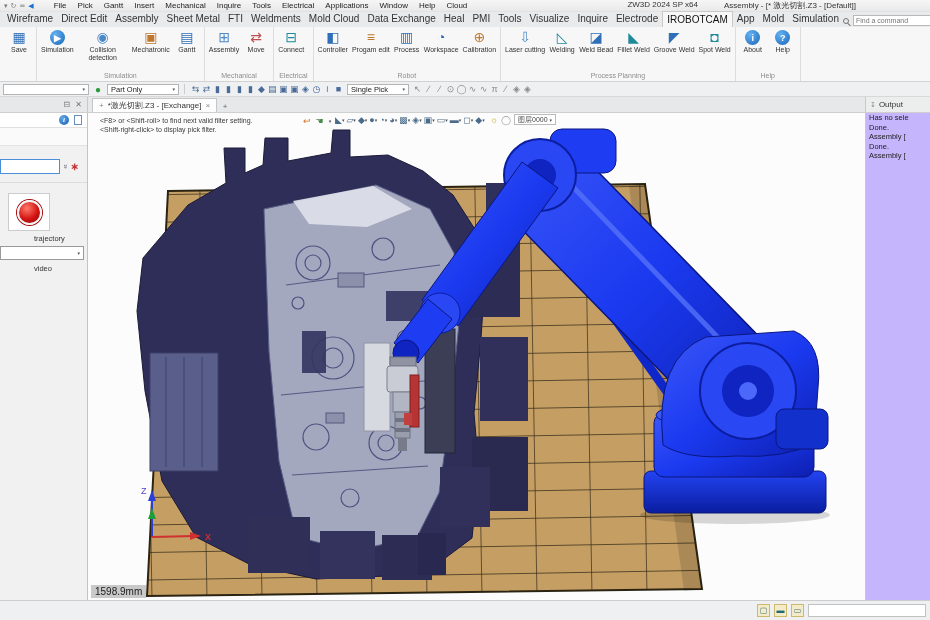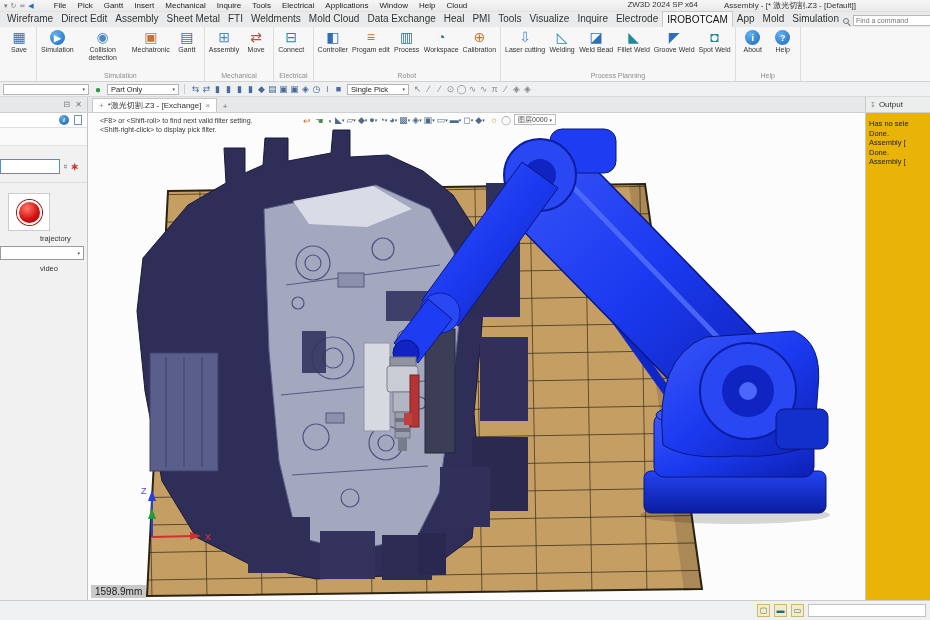--- a/index.html
+++ b/index.html
@@ -69,40 +69,40 @@
   .sheeticon{width:8px;height:10px;background:#fff;border:1px solid #6a8fc0;}
   .lp-white{height:18px;background:#fafafa;border-bottom:1px solid #e2e2e2;}
   .lp-inputrow{display:flex;align-items:center;gap:3px;padding:13px 2px 8px 0;border-bottom:1px solid #dcdcdc;}
   .lp-input{width:60px;height:15px;border:1px solid #4a90d9;background:#fff;font-size:7px;padding:0 2px;}
   .chev{color:#556;font-size:8px;display:inline-block;transform:rotate(90deg);}
   .redmark{color:#c03030;font-size:10px;font-weight:bold;}
   .lp-recbox{width:42px;height:38px;margin:10px 0 2px 8px;background:#fff;border:1px solid #ccc;
     display:flex;align-items:center;justify-content:center;cursor:pointer;}
   .recbtn{width:25px;height:25px;border-radius:50%;background:radial-gradient(circle at 38% 30%,#ff7a6a,#d41414 55%,#8c0606);
     border:2.5px solid #f3f3f3;box-shadow:0 0 0 1px #a80808;}
-  .lp-label{color:#333;margin:3px 0 3px 16px;padding-left:24px;}
+  .lp-label{color:#333;margin:3px 0 3px 10px;padding-left:24px;}
   .lp-select{width:84px;height:14px;background:#fff;border:1px solid #9a9a9a;display:flex;align-items:center;
     justify-content:flex-end;padding-right:3px;margin:2px 0 4px 0;cursor:pointer;}
 
   .viewport{width:777px;position:relative;background:#fcfcfc;overflow:hidden;}
   .hint{position:absolute;top:3px;left:12px;font-size:7px;line-height:9px;color:#3a3a3a;z-index:3;}
   .hinticons{position:absolute;top:3px;left:215px;display:flex;gap:5px;align-items:center;z-index:3;}
   .backicon{color:#d07020;font-size:9px;}
   .handicon{color:#4a8a4a;font-size:9px;}
   .vtoolbar{position:absolute;top:1px;left:246px;display:flex;align-items:center;gap:1px;z-index:3;}
   .vtb-item{display:flex;align-items:center;padding:0 1px;cursor:pointer;}
   .vicon{font-size:9px;color:#4a6b8a;}
   .lamp{color:#c8a820;font-size:9px;margin-left:3px;}
   .ring{color:#999;font-size:9px;margin:0 2px;}
   .layerbox{display:flex;align-items:center;gap:2px;border:1px solid #bbb;background:#fff;height:11px;font-size:7px;padding:0 3px;color:#444;cursor:pointer;}
   .scene{position:absolute;inset:0;z-index:1;}
   .scale{position:absolute;left:3px;bottom:2px;background:rgba(197,197,197,.93);padding:1px 4px;font-size:10px;color:#1a1a1a;z-index:3;}
 
-  .outputpanel{width:65px;background:#eab308;border-left:1px solid #c9c9c9;font-size:7.5px;line-height:9.5px;
-    padding:6px 0 0 3px;color:#222;white-space:nowrap;overflow:hidden;}
+  .outputpanel{width:65px;background:#c4b5fd;border-left:1px solid #c9c9c9;font-size:7.5px;line-height:9.5px;
+    padding:0 0 0 3px;color:#222;white-space:nowrap;overflow:hidden;}
 
   
   .statusbar{height:20px;display:flex;align-items:center;background:#eef0f1;border-top:1px solid #cdcdcd;gap:4px;padding:0 3px;}
   .sb-spacer{flex:1;}
   .sbicon{width:13px;height:13px;border:1px solid #cdb96a;background:#f4ecc8;color:#3a6b7a;font-size:8px;
     display:flex;align-items:center;justify-content:center;cursor:pointer;}
   .sbfield{width:118px;height:13px;background:#fff;border:1px solid #c2c2c2;margin-right:1px;}
 </style>
 </head>
 <body>

